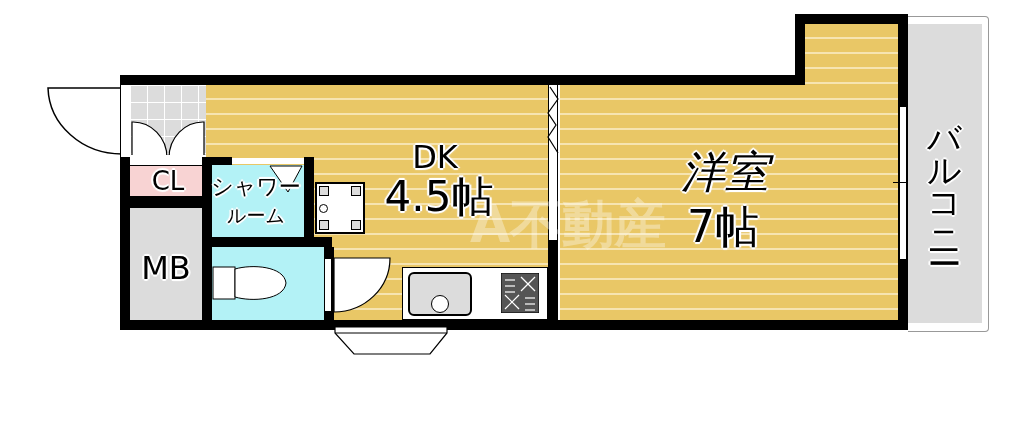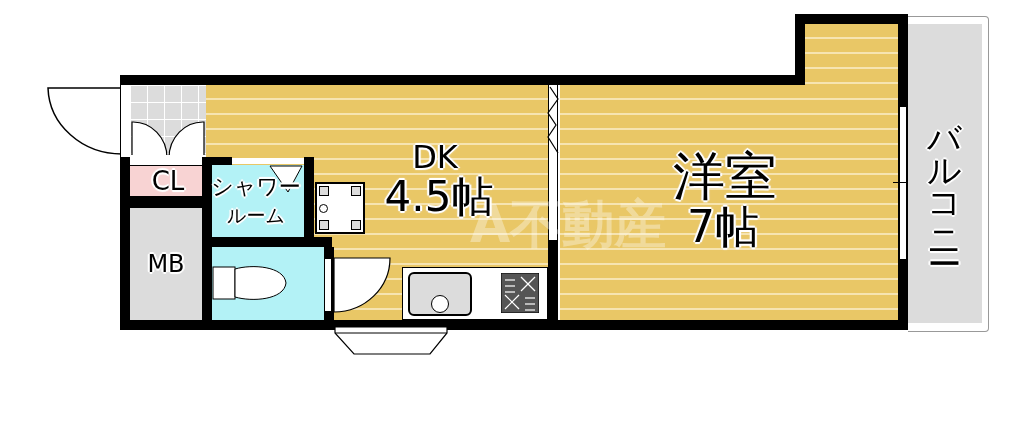--- a/index.html
+++ b/index.html
@@ -58,21 +58,21 @@
 <svg class="abs" style="left:544px;top:85px;" width="20" height="72">
   <polyline points="6,2 14,14 4,28 12,40 4,52 14,68" fill="none" stroke="#000" stroke-width="1.2"></polyline>
 </svg>
 <div class="abs wall" style="left:548px;top:240px;width:10px;height:80px;"></div>
 
 <div class="abs" style="left:130px;top:166px;width:76px;height:30px;background:#f8d3d3;"></div>
 <div class="label" style="left:130px;top:168px;width:76px;font-size:26px;">CL</div>
 <div class="abs wall" style="left:120px;top:196px;width:90px;height:12px;"></div>
 
 <div class="abs" style="left:130px;top:208px;width:72px;height:112px;background:#dcdcdc;"></div>
-<div class="label" style="left:130px;top:252px;width:72px;font-size:24px;">MB</div>
+<div class="label" style="left:130px;top:252px;width:72px;font-size:32px;">MB</div>
 <div class="abs wall" style="left:202px;top:157px;width:10px;height:173px;"></div>
 
 <div class="abs wall" style="left:202px;top:157px;width:30px;height:8px;"></div>
 <div class="abs" style="left:232px;top:158px;width:72px;height:6px;background:#fff;"></div>
 <div class="abs" style="left:212px;top:165px;width:92px;height:72px;background:#b3f2f6;"></div>
 <svg class="abs" style="left:268px;top:164px;" width="36" height="30">
   <path d="M2 2 L34 2 L20 28 Z" fill="#fff" stroke="#000" stroke-width="1"></path>
 </svg>
 <div class="label" style="left:204px;top:176px;width:104px;font-size:22px;">シャワー</div>
 <div class="label" style="left:210px;top:206px;width:92px;font-size:19px;">ルーム</div>
@@ -118,14 +118,14 @@
 
 <svg class="abs" style="left:334px;top:326px;" width="115" height="30">
   <polygon points="1,1 113,1 113,7 96,28 20,28 1,7" fill="#fff" stroke="#000" stroke-width="1.2"></polygon>
   <line x1="1" y1="7" x2="113" y2="7" stroke="#000" stroke-width="1"></line>
 </svg>
 
 <div class="watermark" style="left:470px;top:190px;">A不動産</div>
 
 <div class="label" style="left:380px;top:141px;width:110px;font-size:32px;">DK</div>
 <div class="label" style="left:374px;top:176px;width:130px;font-size:42px;">4.5帖</div>
-<div class="label" style="left:660px;top:150px;width:130px;font-size:52px;">洋室</div>
+<div class="label" style="left:660px;top:150px;width:130px;font-size:44px;font-style:italic;">洋室</div>
 <div class="label" style="left:668px;top:205px;width:110px;font-size:44px;">7帖</div>
 
 </body></html>

